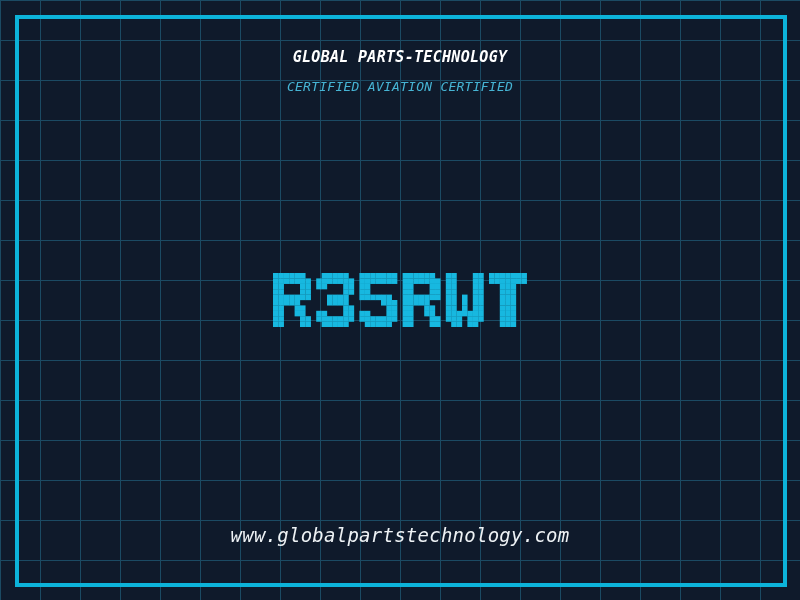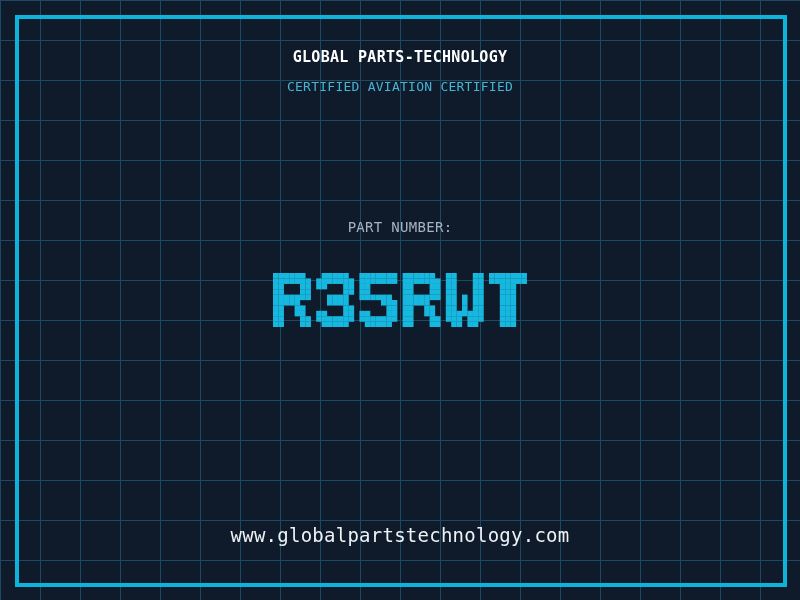--- a/index.html
+++ b/index.html
@@ -19,20 +19,21 @@
     background:var(--background);
     font-family:"DejaVu Sans Mono","Liberation Mono",monospace;
   }
   .stage{
     position:relative;width:800px;height:600px;
     background-color:var(--background);
     background-image:
       linear-gradient(to right, var(--grid-line) 1px, transparent 1px),
       linear-gradient(to bottom, var(--grid-line) 1px, transparent 1px);
     background-size:40px 40px;
+    font-style:italic;
   }
   .frame{
     position:absolute;left:15px;top:15px;right:13px;bottom:13px;
     border:4px solid var(--frame);
     pointer-events:none;
   }
   .centered-text{
     position:absolute;left:0;width:100%;text-align:center;margin:0;
     white-space:nowrap;
   }
@@ -60,21 +61,20 @@
 </head>
 <body>
 
 <div class="stage">
   <div class="frame"></div>
 
   <h1 class="centered-text title">GLOBAL PARTS-TECHNOLOGY</h1>
 
   <div class="centered-text subtitle">CERTIFIED AVIATION CERTIFIED</div>
 
-  <div class="centered-text part-label">PART NUMBER:</div>
 
   <div class="part-value" id="part-value" aria-label="R35RWT">
       <svg width="253.8" height="54" viewBox="0 0 253.8 54">
         <rect x="0.00" y="0.00" width="5.55" height="5.55" fill="var(--value-color)"></rect>
         <rect x="5.40" y="0.00" width="5.55" height="5.55" fill="var(--value-color)"></rect>
         <rect x="10.80" y="0.00" width="5.55" height="5.55" fill="var(--value-color)"></rect>
         <rect x="16.20" y="0.00" width="5.55" height="5.55" fill="var(--value-color)"></rect>
         <rect x="21.60" y="0.00" width="5.55" height="5.55" fill="var(--value-color)"></rect>
         <rect x="27.00" y="0.00" width="5.55" height="5.55" fill="var(--value-color)"></rect>
         <rect x="0.00" y="5.40" width="5.55" height="5.55" fill="var(--value-color)"></rect>

